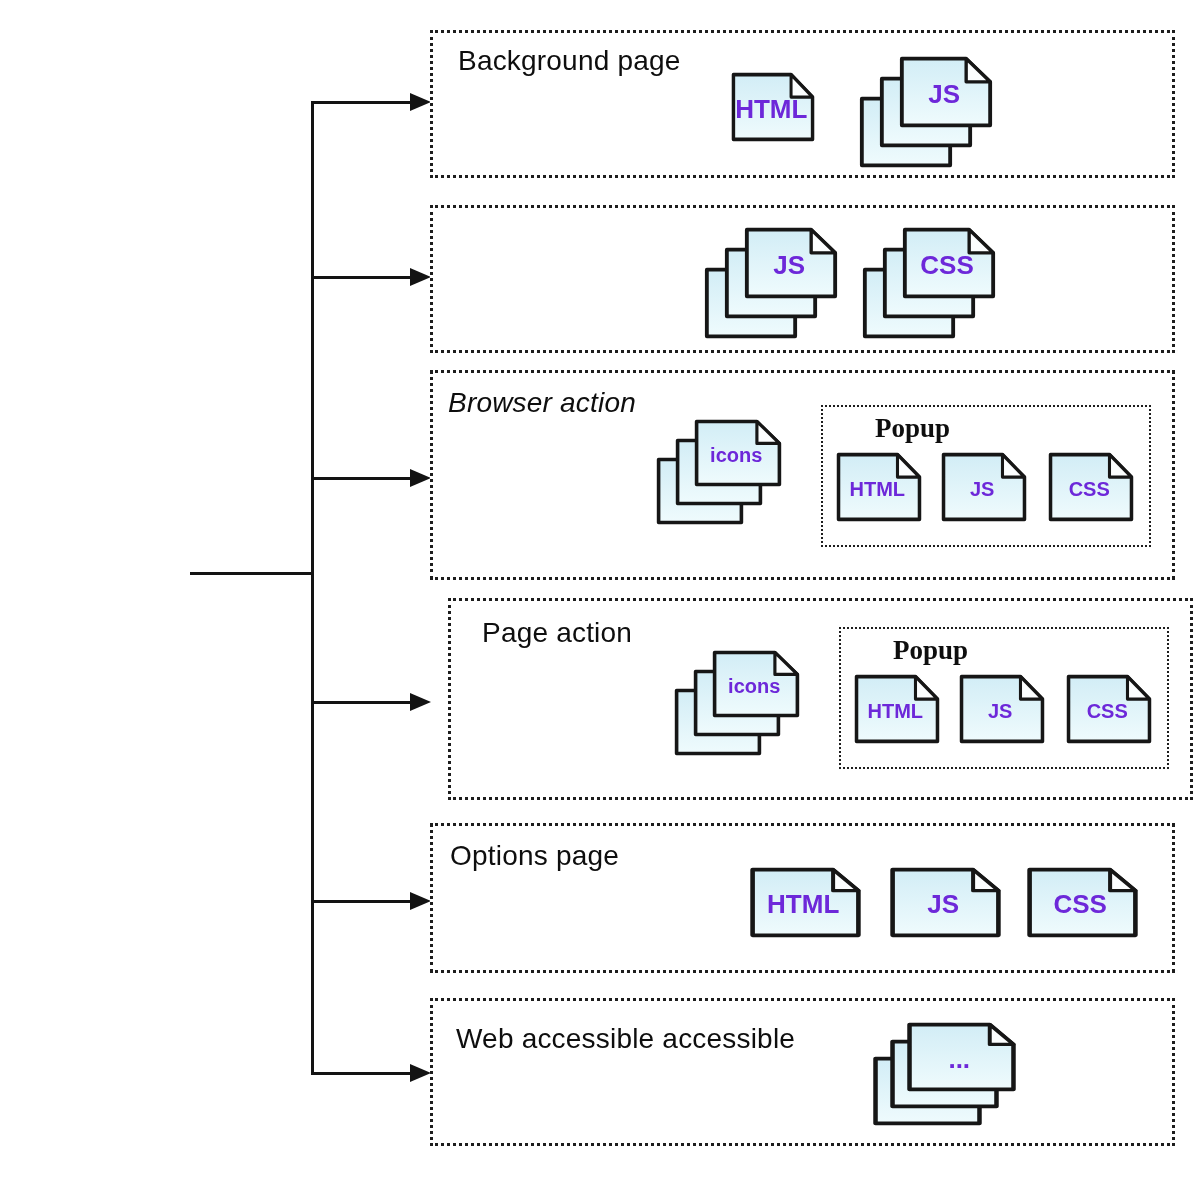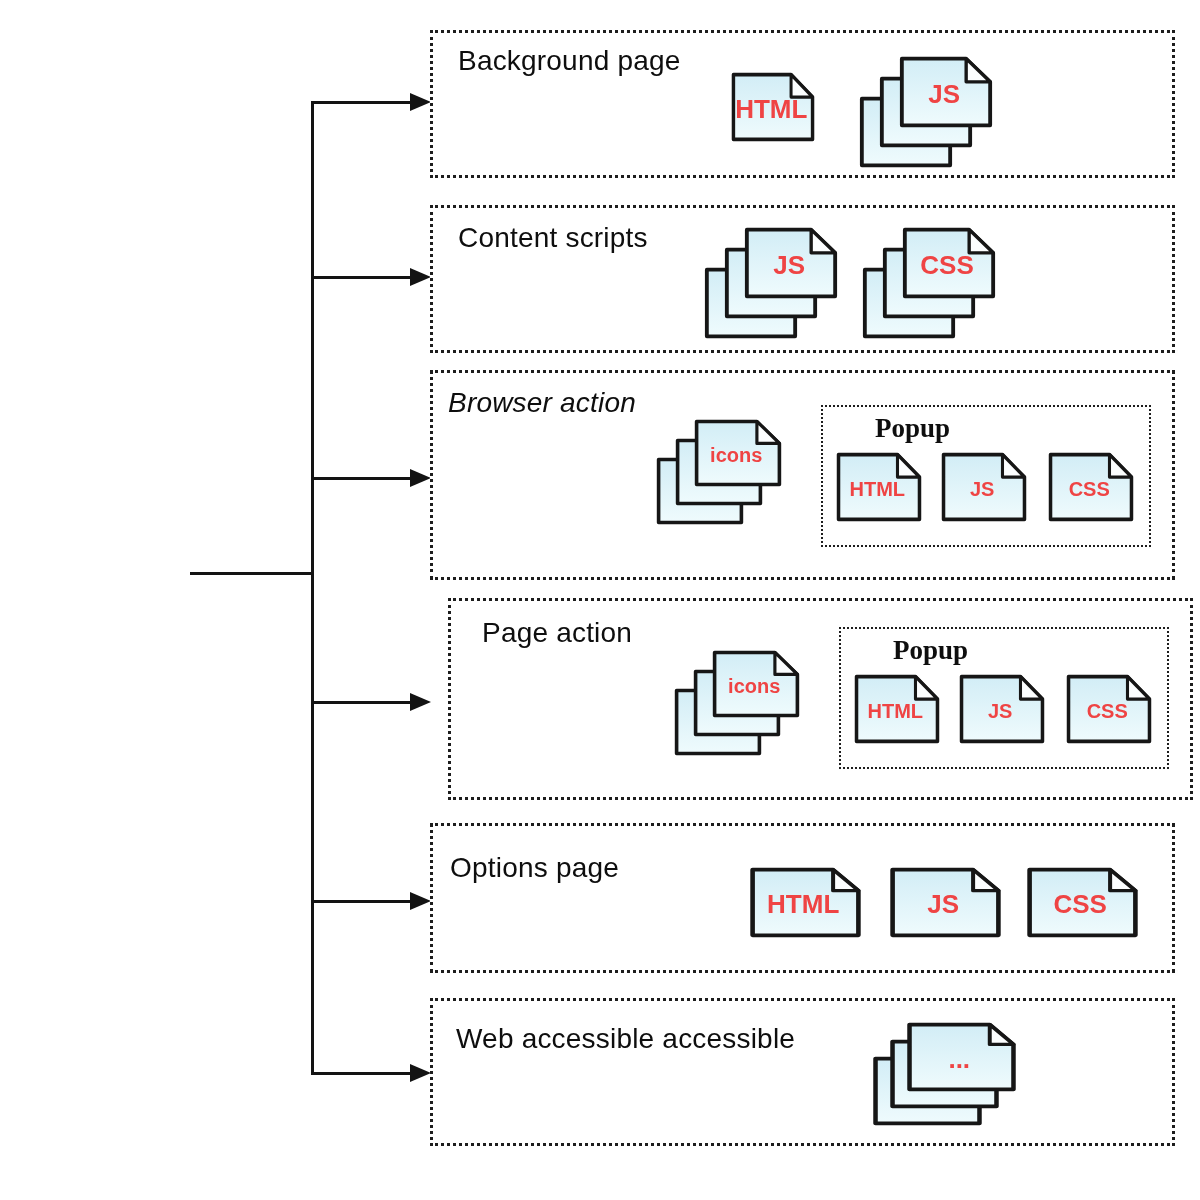--- a/index.html
+++ b/index.html
@@ -31,21 +31,21 @@
     font-weight:bold;font-size:27px;color:#0e0e0e;margin-left:39px;
   }
   
   .doc{position:absolute;}
   .doc svg{position:absolute;left:0;top:0;width:100%;height:100%;display:block;overflow:visible;}
   .doc .page{fill:url(#docgrad);stroke:#161616;stroke-width:4;stroke-linejoin:round;}
   .doc .fold{fill:#fbfdfe;stroke:#161616;stroke-width:3.5;stroke-linejoin:round;}
   .doc-label{
     position:absolute;left:2%;right:6%;top:8%;bottom:2%;
     display:flex;align-items:center;justify-content:center;
-    font-weight:bold;font-size:26px;color:#ef4444;white-space:nowrap;border-radius:27px;
+    font-weight:bold;font-size:26px;color:#6d28d9;white-space:nowrap;border-radius:27px;
   }
   .doc.sm .doc-label{font-size:20px;}
   .doc.manifest .doc-label{font-size:25px;}
   .stack{position:absolute;}
 </style>
 </head>
 <body>
 
 <div id="canvas">
 
@@ -104,21 +104,20 @@
         <svg viewBox="0 0 100 80" preserveAspectRatio="none">
           <path class="page" d="M4 4 H71 L96 29 V76 H4 Z"></path>
             <path class="fold" d="M71 4 V29 H96 Z"></path>
         </svg>
         <span class="doc-label">JS</span>
       </div>
     </div>
   </div>
 
   <div class="section" style="left:430px;top:205px;width:745px;height:148px;">
-    <span class="section-label" style="left:25px;top:14px;">Content scripts</span>
     <div class="stack" style="left:270px;top:18px;width:136px;height:114px;">
       <div class="doc" style="left:0;top:40px;width:96px;height:74px;">
         <svg viewBox="0 0 100 80" preserveAspectRatio="none">
             <path class="page" d="M4 4 H96 V76 H4 Z"></path>
           </svg>
       </div>
       <div class="doc" style="left:20px;top:20px;width:96px;height:74px;">
         <svg viewBox="0 0 100 80" preserveAspectRatio="none">
             <path class="page" d="M4 4 H96 V76 H4 Z"></path>
           </svg>
@@ -240,21 +239,21 @@
         <svg viewBox="0 0 100 80" preserveAspectRatio="none">
           <path class="page" d="M4 4 H71 L96 29 V76 H4 Z"></path>
             <path class="fold" d="M71 4 V29 H96 Z"></path>
         </svg>
         <span class="doc-label">CSS</span>
       </div>
     </div>
   </div>
 
   <div class="section" style="left:430px;top:823px;width:745px;height:150px;">
-    <span class="section-label" style="left:17px;top:14px;margin-top:12px;">Options page</span>
+    <span class="section-label" style="left:17px;top:14px;">Options page</span>
     <div class="doc" style="left:315px;top:40px;width:115px;height:73px;">
       <svg viewBox="0 0 100 80" preserveAspectRatio="none">
         <path class="page" d="M4 4 H74 L96 27 V76 H4 Z"></path>
           <path class="fold" d="M74 4 V27 H96 Z"></path>
       </svg>
       <span class="doc-label">HTML</span>
     </div>
     <div class="doc" style="left:455px;top:40px;width:115px;height:73px;">
       <svg viewBox="0 0 100 80" preserveAspectRatio="none">
         <path class="page" d="M4 4 H74 L96 27 V76 H4 Z"></path>

